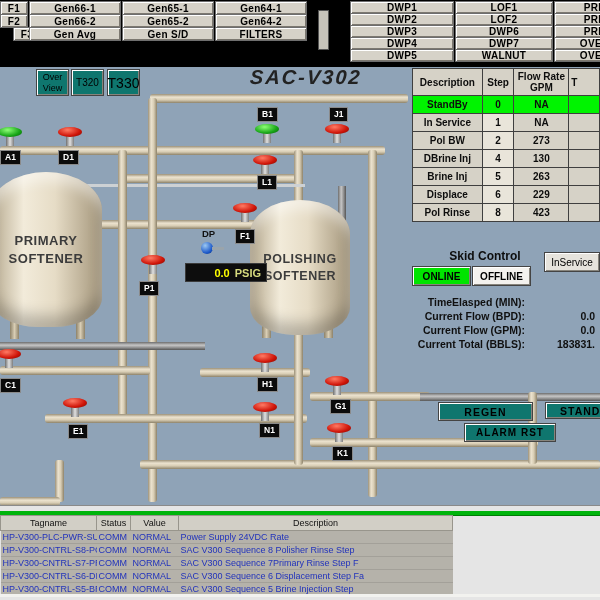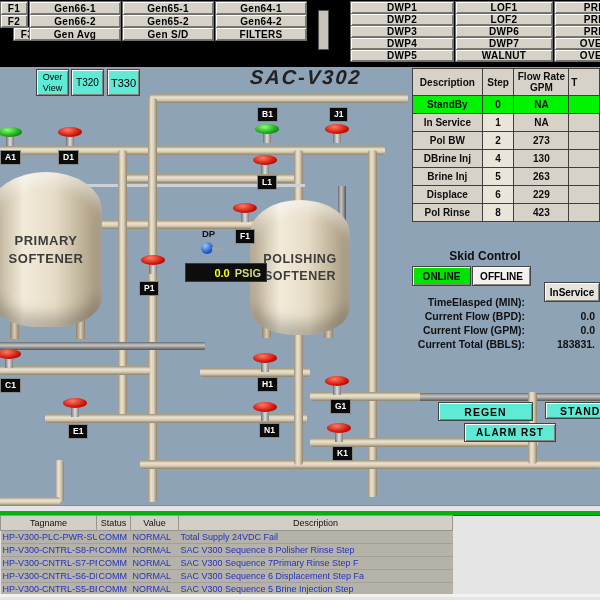--- a/index.html
+++ b/index.html
@@ -6,21 +6,21 @@
   .screen{position:relative;width:600px;height:600px;overflow:hidden;background:#8fa3b7;
           font-family:"Liberation Sans",sans-serif;-webkit-font-smoothing:antialiased;}
   
   .topbar{position:absolute;left:0;top:0;width:600px;height:67px;background:#000;}
   .tbtn{position:absolute;background:#d6d2c8;border:1px solid #6e6e6e;
         box-shadow:inset 1px 1px 0 #fff,inset -1px -1px 0 #7c7870;
         color:#000;font-weight:bold;font-size:10px;display:flex;align-items:center;justify-content:center;
         letter-spacing:.3px;white-space:nowrap;overflow:hidden;}
   .sliver{position:absolute;left:318px;top:10px;width:9px;height:38px;background:#c6c3ba;border:1px solid #555;}
   
-  .btn3d{position:absolute;background:#5eead4;border:1px solid #444;
+  .btn3d{position:absolute;background:#0f766e;border:1px solid #444;
          box-shadow:inset 1px 1px 0 #fff,inset -1px -1px 0 #87847c;
          color:#000;display:flex;align-items:center;justify-content:center;text-align:center;cursor:default;}
   .title{position:absolute;left:250px;top:66px;font-style:italic;font-weight:bold;font-size:20px;
          letter-spacing:2px;color:#222;transform:skewX(-4deg);}
   
   .ph{position:absolute;height:9px;border-radius:3px;
       background:linear-gradient(180deg,#9c9179,#ece3cf 35%,#d8cdb4 65%,#8d8269);}
   .pv{position:absolute;width:9px;border-radius:3px;
       background:linear-gradient(90deg,#9c9179,#ece3cf 35%,#d8cdb4 65%,#8d8269);}
   .gh{position:absolute;height:8px;
@@ -113,21 +113,21 @@
     <div class="tbtn" style="left:350px;top:37px;width:102px;height:11px">DWP4</div>
     <div class="tbtn" style="left:455px;top:37px;width:96px;height:11px">DWP7</div>
     <div class="tbtn" style="left:554px;top:37px;width:86px;height:11px">OVERV</div>
     <div class="tbtn" style="left:350px;top:49px;width:102px;height:11px">DWP5</div>
     <div class="tbtn" style="left:455px;top:49px;width:96px;height:11px">WALNUT</div>
     <div class="tbtn" style="left:554px;top:49px;width:86px;height:11px">OVERV</div>
   </div>
 
   <div class="btn3d" style="left:36px;top:69px;width:31px;height:25px;font-size:9px;line-height:1.15">Over View</div>
   <div class="btn3d" style="left:71px;top:69px;width:31px;height:25px;font-size:10px">T320</div>
-  <div class="btn3d" style="left:107px;top:69px;width:31px;height:25px;font-size:11px">T330</div>
+  <div class="btn3d" style="left:107px;top:69px;width:31px;height:25px;font-size:14px">T330</div>
   <div class="title">SAC-V302</div>
 
   <div class="ph" style="left:150px;top:94px;width:258px"></div>
   <div class="ph" style="left:0;top:146px;width:385px"></div>
   <div class="pv" style="left:368px;top:150px;height:347px"></div>
   <div class="ph" style="left:118px;top:174px;width:180px"></div>
   <div class="pv" style="left:294px;top:150px;height:168px"></div>
   <div class="thin" style="left:70px;top:184px;width:235px"></div>
   <div class="ph" style="left:0;top:220px;width:298px"></div>
   <div class="pv" style="left:148px;top:98px;height:404px"></div>
@@ -288,21 +288,21 @@
           <td class="step">8</td>
           <td>423</td>
           <td></td>
         </tr>
   </tbody>
     </table>
 
   <div class="skidlabel">Skid Control</div>
   <div class="btn3d" style="left:412px;top:266px;width:57px;height:18px;font-size:10px;font-weight:bold;background:#00e400">ONLINE</div>
   <div class="btn3d" style="left:472px;top:266px;width:57px;height:18px;font-size:10px;font-weight:bold;background:#f4f2ee">OFFLINE</div>
-  <div class="btn3d" style="left:544px;top:282px;width:54px;height:18px;font-size:10px;font-weight:bold;background:#e6e3dc">InService</div>
+  <div class="btn3d" style="left:544px;top:252px;width:54px;height:18px;font-size:10px;font-weight:normal;background:#e6e3dc">InService</div>
 
   <div class="statline" style="top:296px">
     <span class="lb">TimeElasped (MIN):</span>
       <span class="vl"></span>
     </div>
   <div class="statline" style="top:310px">
     <span class="lb">Current Flow (BPD):</span>
       <span class="vl">0.0</span>
     </div>
   <div class="statline" style="top:324px">
@@ -331,21 +331,21 @@
           <tr>
         <th>Tagname</th>
         <th>Status</th>
         <th>Value</th>
         <th>Description</th>
       </tr>
       <tr>
         <td>HP-V300-PLC-PWR-SUPP2-</td>
             <td>COMM</td>
         <td>NORMAL</td>
-            <td>Total Supply 24VDC Fail</td>
+            <td>Power Supply 24VDC Rate</td>
           </tr>
       <tr>
         <td>HP-V300-CNTRL-S8-POLRNS</td>
             <td>COMM</td>
         <td>NORMAL</td>
             <td>SAC V300 Sequence 8 Polisher Rinse Step</td>
           </tr>
       <tr>
         <td>HP-V300-CNTRL-S7-PRIRNS</td>
             <td>COMM</td>

